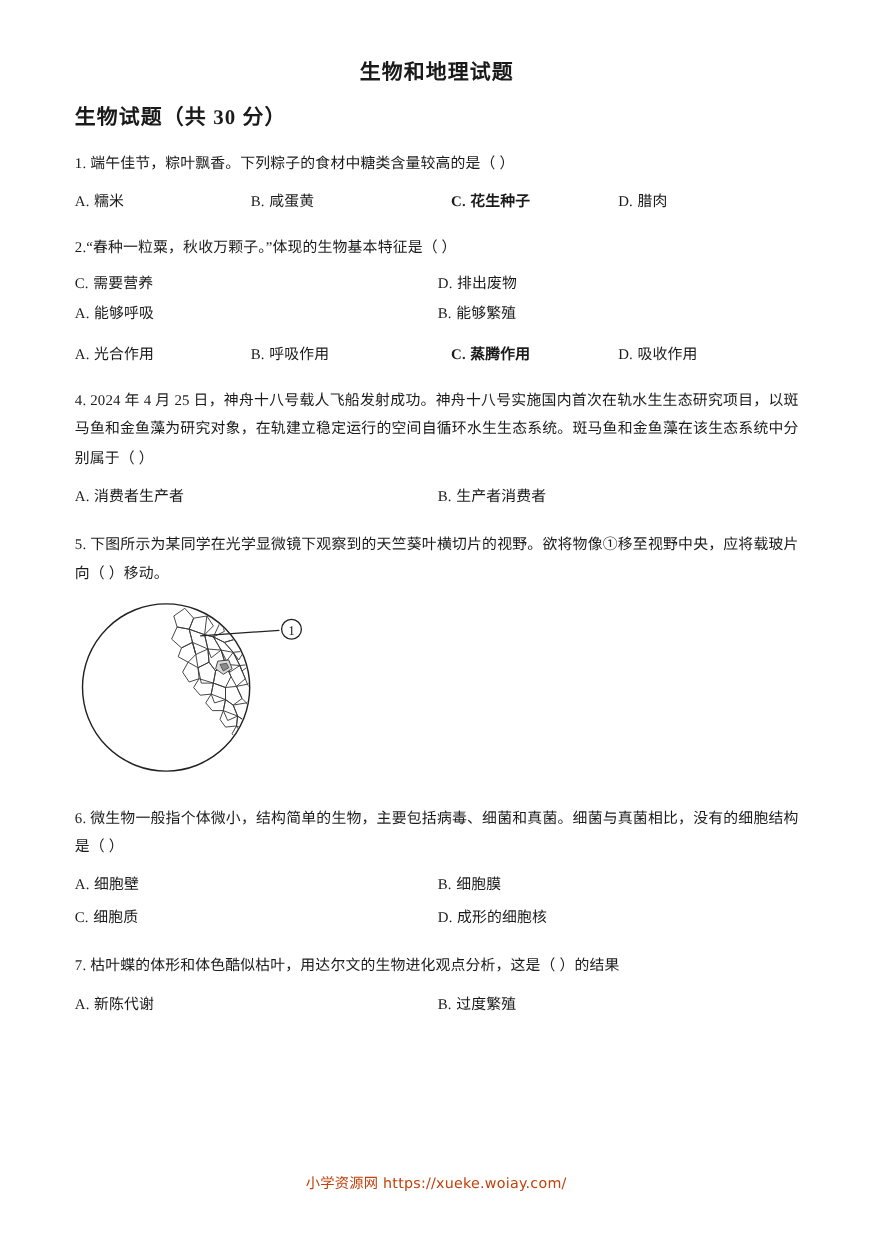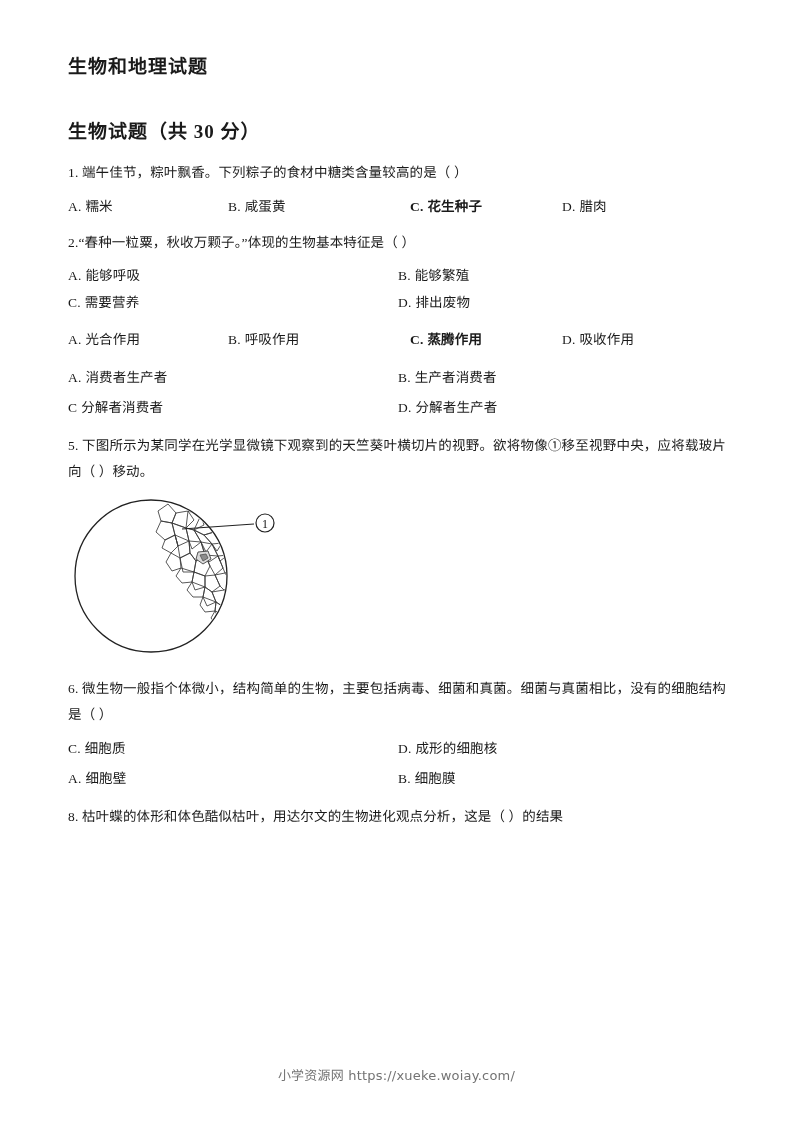--- a/index.html
+++ b/index.html
@@ -25,24 +25,25 @@
   }
   .content {
     position: absolute;
     left: 68px;
     top: 55px;
     width: 658px;
   }
 
   
   .doc-title {
+    text-align: center;
     font-size: 19px;
     font-weight: bold;
     letter-spacing: 1px;
-    margin: 0 0 40px 0;
+    margin: 0 0 16px 0;
     line-height: 1.3;
   }
   .sub-title {
     text-align: left;
     font-size: 19px;
     font-weight: bold;
     letter-spacing: 1px;
     margin: 0 0 16px 0;
     line-height: 1.3;
   }
@@ -57,21 +58,21 @@
   }
 
   
   .question {
     margin: 0 0 10px 0;
   }
   .q-stem {
     font-size: 13.5px;
     line-height: 1.95;
     text-align: justify;
-    margin: 4px 0 6px 0;
+    margin: 16px 0 6px 0;
     letter-spacing: 0.15px;
   }
 
   
   .opt-row {
     position: relative;
     height: 27px;
     font-size: 13.5px;
     line-height: 27px;
     letter-spacing: 0.15px;
@@ -108,21 +109,21 @@
 
   
   .watermark {
     position: absolute;
     left: 0;
     right: 0;
     top: 1065px;
     text-align: center;
     font-family: "DejaVu Sans", "Liberation Sans", sans-serif;
     font-size: 13px;
-    color: #737373;
+    color: #c2410c;
     letter-spacing: 0.2px;
     white-space: nowrap;
   }
 </style>
 </head>
 <body>
 
 <div class="page">
   <div class="content">
 
@@ -146,32 +147,32 @@
         <span class="opt c4">
           <span class="opt-letter">D.</span><span>腊肉</span>
         </span>
       </div>
     </div>
 
     <div class="question">
       <p class="q-stem">2.“春种一粒粟，秋收万颗子。”体现的生物基本特征是（      ）</p>
       <div class="opt-row">
         <span class="opt h1">
+          <span class="opt-letter">C.</span><span>需要营养</span>
+        </span>
+        <span class="opt h2">
+          <span class="opt-letter">D.</span><span>排出废物</span>
+        </span>
+      </div>
+      <div class="opt-row">
+        <span class="opt h1">
           <span class="opt-letter">A.</span><span>能够呼吸</span>
         </span>
         <span class="opt h2">
           <span class="opt-letter">B.</span><span>能够繁殖</span>
-        </span>
-      </div>
-      <div class="opt-row">
-        <span class="opt h1">
-          <span class="opt-letter">C.</span><span>需要营养</span>
-        </span>
-        <span class="opt h2">
-          <span class="opt-letter">D.</span><span>排出废物</span>
         </span>
       </div>
     </div>
 
     <div class="question">
       <div class="opt-row">
         <span class="opt c1">
           <span class="opt-letter">A.</span><span>光合作用</span>
         </span>
         <span class="opt c2">
@@ -180,34 +181,27 @@
         <span class="opt c3">
           <span class="opt-letter">C.</span><span>蒸腾作用</span>
         </span>
         <span class="opt c4">
           <span class="opt-letter">D.</span><span>吸收作用</span>
         </span>
       </div>
     </div>
 
     <div class="question">
+      <p class="q-stem">4. 2024 年 4 月 25 日，神舟十八号载人飞船发射成功。神舟十八号实施国内首次在轨水生生态研究项目，以斑马鱼和金鱼藻为研究对象，在轨建立稳定运行的空间自循环水生生态系统。斑马鱼和金鱼藻在该生态系统中分别属于（      ）</p>
       <div class="opt-row tall">
         <span class="opt h1">
           <span class="opt-letter">A.</span><span>消费者生产者</span>
         </span>
         <span class="opt h2">
           <span class="opt-letter">B.</span><span>生产者消费者</span>
-        </span>
-      </div>
-      <div class="opt-row tall">
-        <span class="opt h1">
-          <span class="opt-letter">C</span><span>分解者消费者</span>
-        </span>
-        <span class="opt h2">
-          <span class="opt-letter">D.</span><span>分解者生产者</span>
         </span>
       </div>
     </div>
 
     <div class="question">
       <p class="q-stem">5. 下图所示为某同学在光学显微镜下观察到的天竺葵叶横切片的视野。欲将物像①移至视野中央，应将载玻片向（      ）移动。</p>
 
       <div class="figure-wrap">
         <svg class="figure-svg" width="250" height="170" viewBox="0 0 250 170">
 
@@ -259,36 +253,44 @@
           <text x="193" y="34" font-size="12" text-anchor="middle" fill="#111" font-family="Liberation Serif, serif">1</text>
         </svg>
       </div>
 
     </div>
 
     <div class="question">
       <p class="q-stem">6. 微生物一般指个体微小，结构简单的生物，主要包括病毒、细菌和真菌。细菌与真菌相比，没有的细胞结构是（      ）</p>
       <div class="opt-row tall">
         <span class="opt h1">
+          <span class="opt-letter">A.</span><span>细胞壁</span>
+        </span>
+        <span class="opt h2">
+          <span class="opt-letter">B.</span><span>细胞膜</span>
+        </span>
+      </div>
+      <div class="opt-row tall">
+        <span class="opt h1">
           <span class="opt-letter">C.</span><span>细胞质</span>
         </span>
         <span class="opt h2">
           <span class="opt-letter">D.</span><span>成形的细胞核</span>
         </span>
       </div>
-      <div class="opt-row tall">
-        <span class="opt h1">
-          <span class="opt-letter">A.</span><span>细胞壁</span>
-        </span>
-        <span class="opt h2">
-          <span class="opt-letter">B.</span><span>细胞膜</span>
-        </span>
-      </div>
-    </div>
-
-    <div class="question">
-      <p class="q-stem">8. 枯叶蝶的体形和体色酷似枯叶，用达尔文的生物进化观点分析，这是（      ）的结果</p>
+    </div>
+
+    <div class="question">
+      <p class="q-stem">7. 枯叶蝶的体形和体色酷似枯叶，用达尔文的生物进化观点分析，这是（      ）的结果</p>
+      <div class="opt-row tall">
+        <span class="opt h1">
+          <span class="opt-letter">A.</span><span>新陈代谢</span>
+        </span>
+        <span class="opt h2">
+          <span class="opt-letter">B.</span><span>过度繁殖</span>
+        </span>
+      </div>
     </div>
 
   </div>
 
   <div class="watermark">小学资源网 https://xueke.woiay.com/</div>
 </div>
 
 </body></html>

